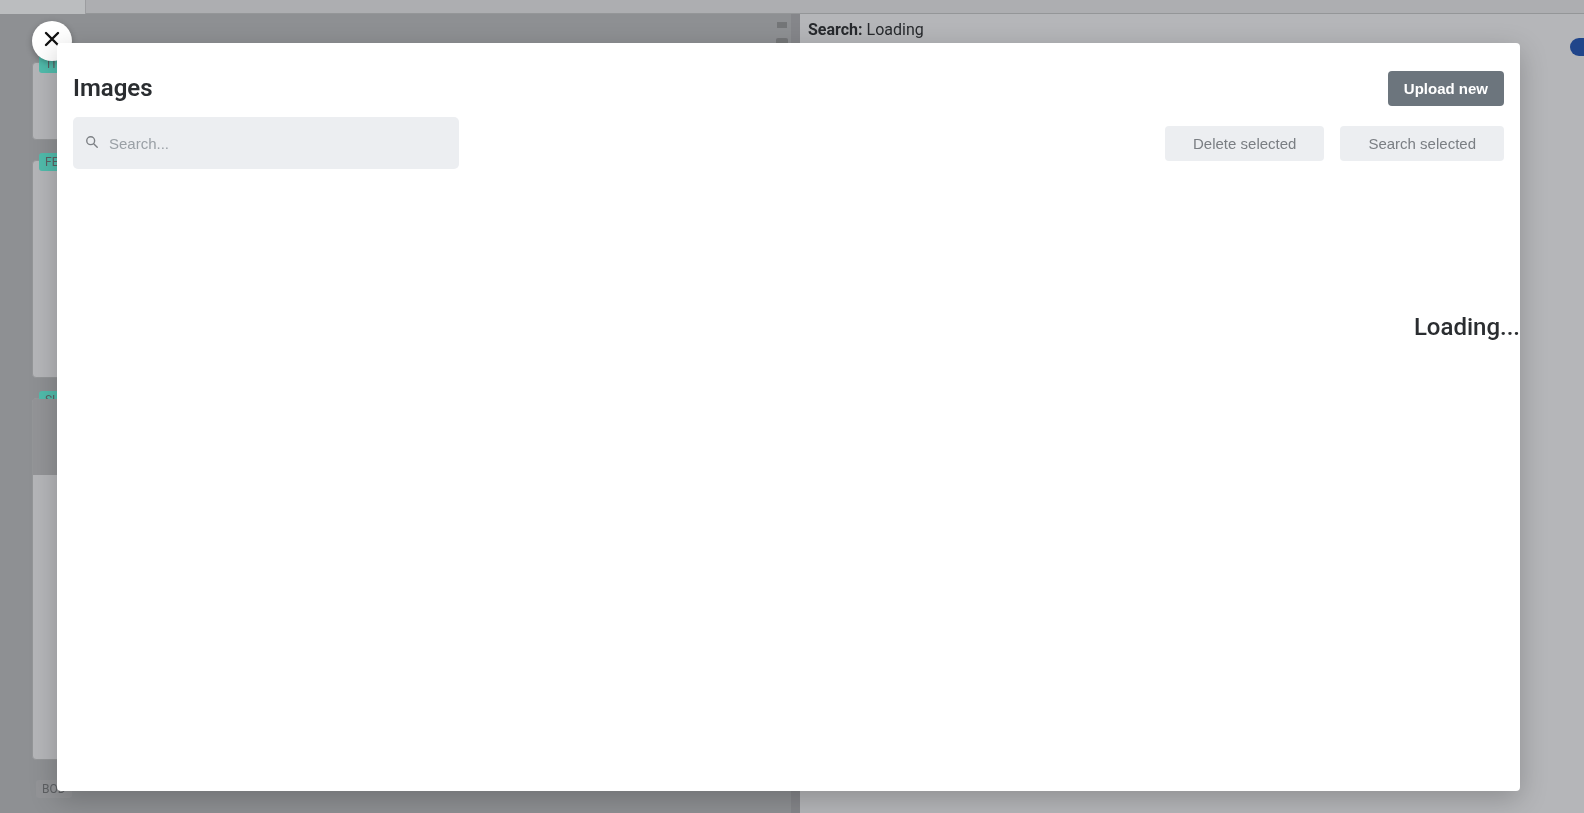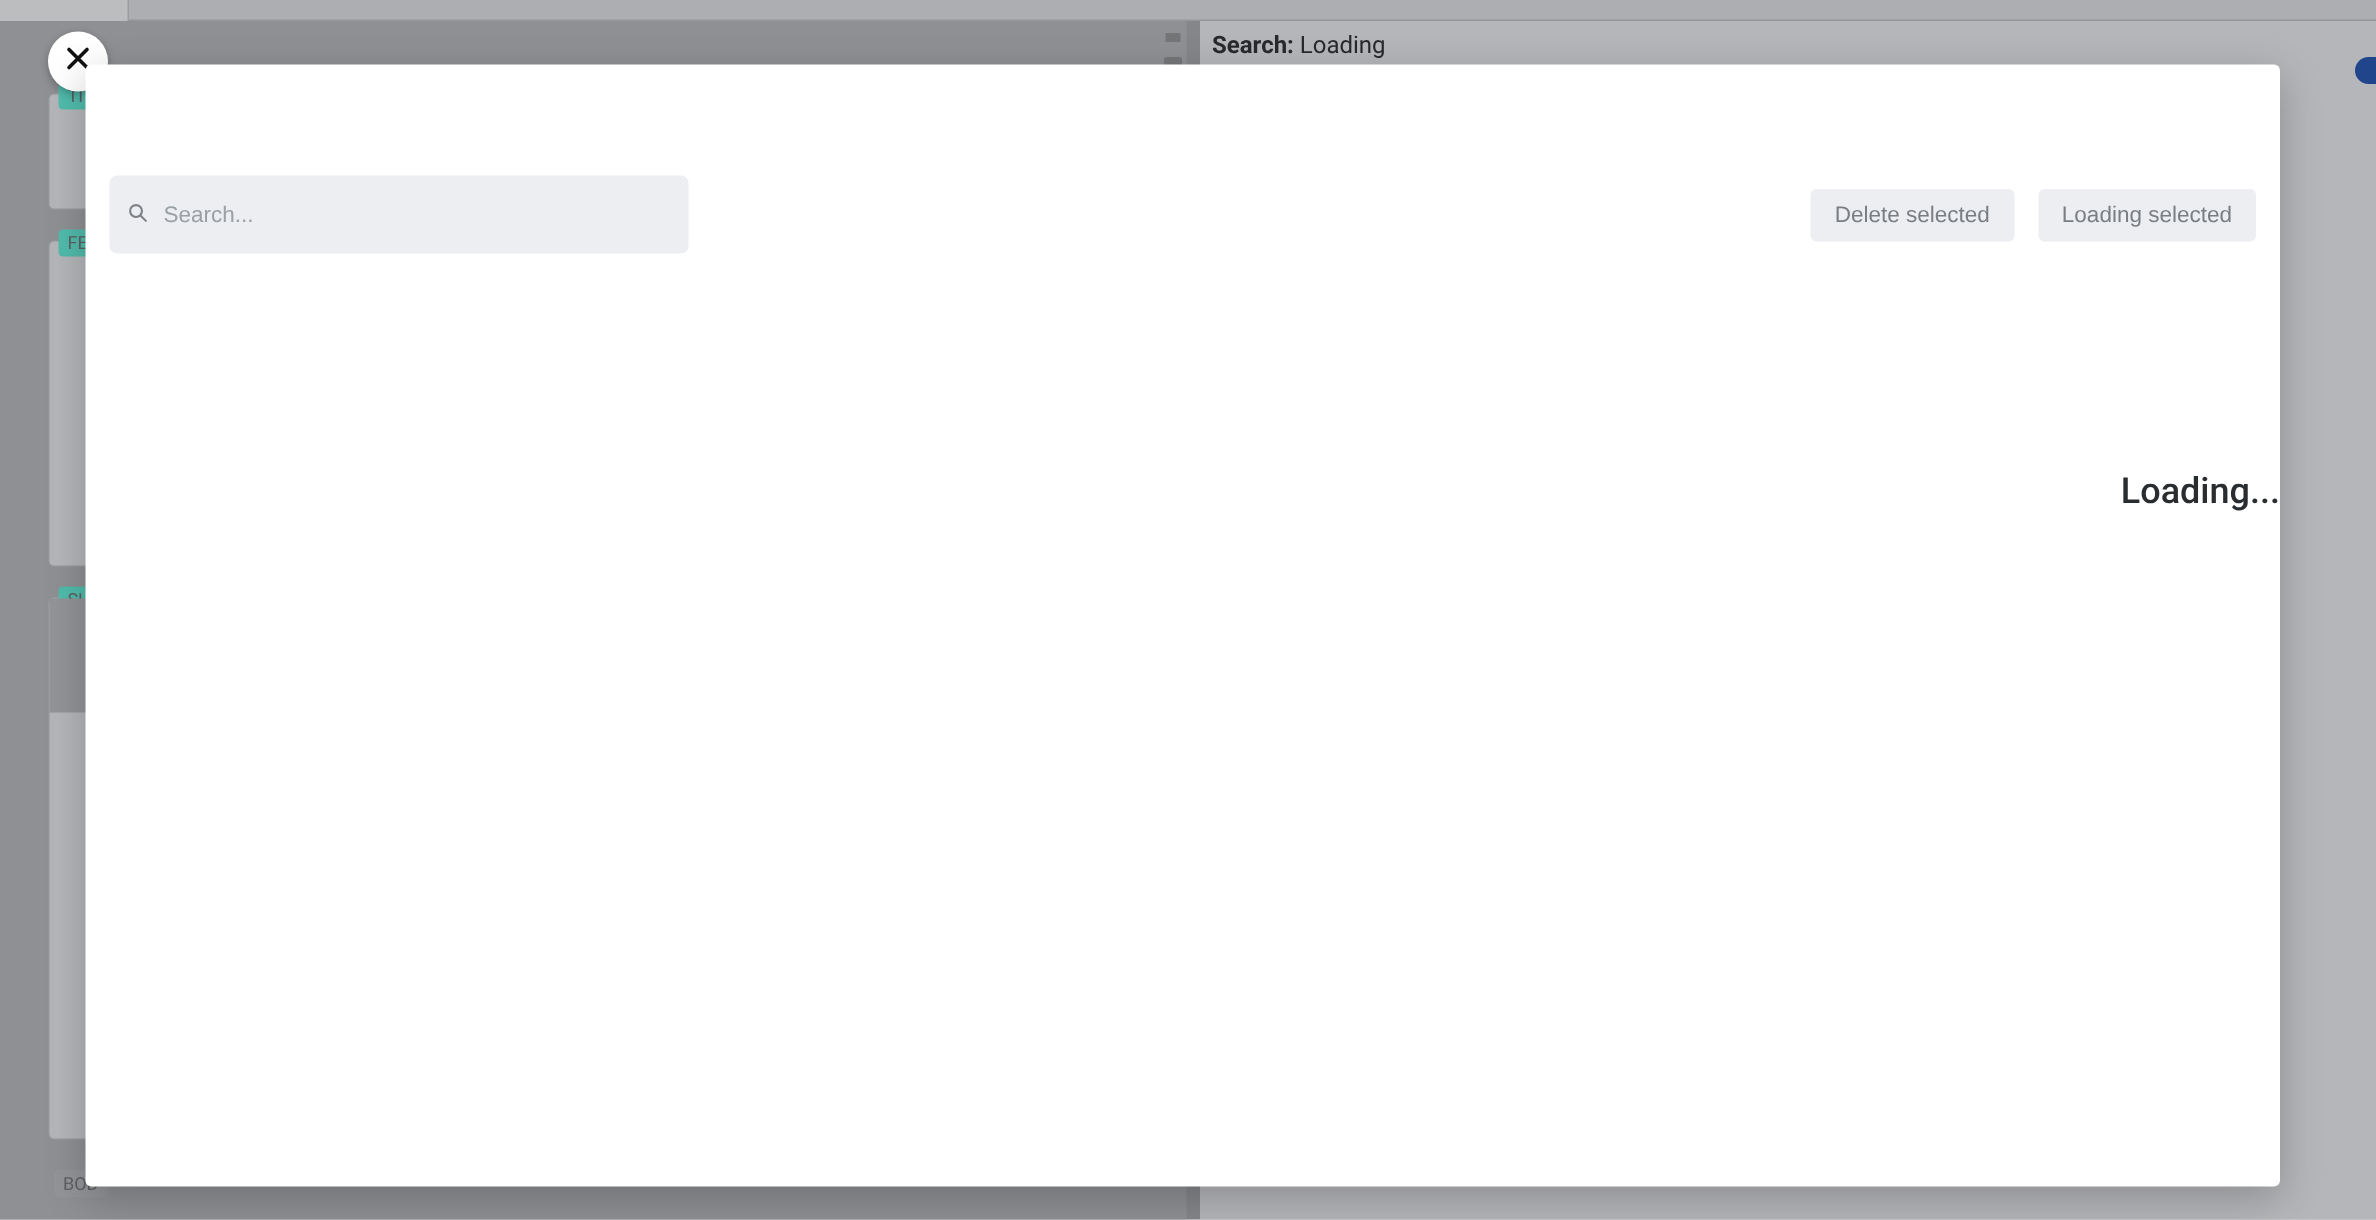--- a/index.html
+++ b/index.html
@@ -205,21 +205,21 @@
 
   .toolbar-buttons {
     display: flex;
     gap: 16px;
   }
   .btn-light {
     background: #eceef1;
     color: #7a7e83;
     border: none;
     border-radius: 4px;
-    padding: 9px 16px;
+    padding: 9px 28px;
     font-size: 15px;
     cursor: pointer;
   }
 
   .modal-body {
     position: absolute;
     left: 0; right: 0; top: 150px; bottom: 0;
     display: flex;
     align-items: flex-start;
     justify-content: flex-end;
@@ -274,33 +274,37 @@
 <div class="modal-close">
   <span>
     <svg viewBox="0 0 16 16">
         <path d="M2 2 L14 14 M14 2 L2 14" stroke="#111" stroke-width="2.4" stroke-linecap="round"></path>
       </svg>
   </span>
 </div>
 
 <div class="modal">
 
+  <div class="modal-header">
+    <div class="modal-title">Images</div>
+    <button class="btn-upload">Upload new</button>
+  </div>
 
   <div class="modal-toolbar">
     <div class="searchwrap">
       <span>
         <svg viewBox="0 0 16 16">
             <circle cx="6.5" cy="6.5" r="4.5" fill="none" stroke="#7d8085" stroke-width="1.6"></circle>
             <line x1="10.2" y1="10.2" x2="14" y2="14" stroke="#7d8085" stroke-width="1.6" stroke-linecap="round"></line>
           </svg>
       </span>
       <input type="text" placeholder="Search..." style="">
     </div>
     <div class="toolbar-buttons">
       <button class="btn-light">Delete selected</button>
-      <button class="btn-light">Loading selected</button>
+      <button class="btn-light">Search selected</button>
     </div>
   </div>
 
   <div class="modal-body">
     <div class="loading">Loading...</div>
   </div>
 </div>
 
 </body></html>

